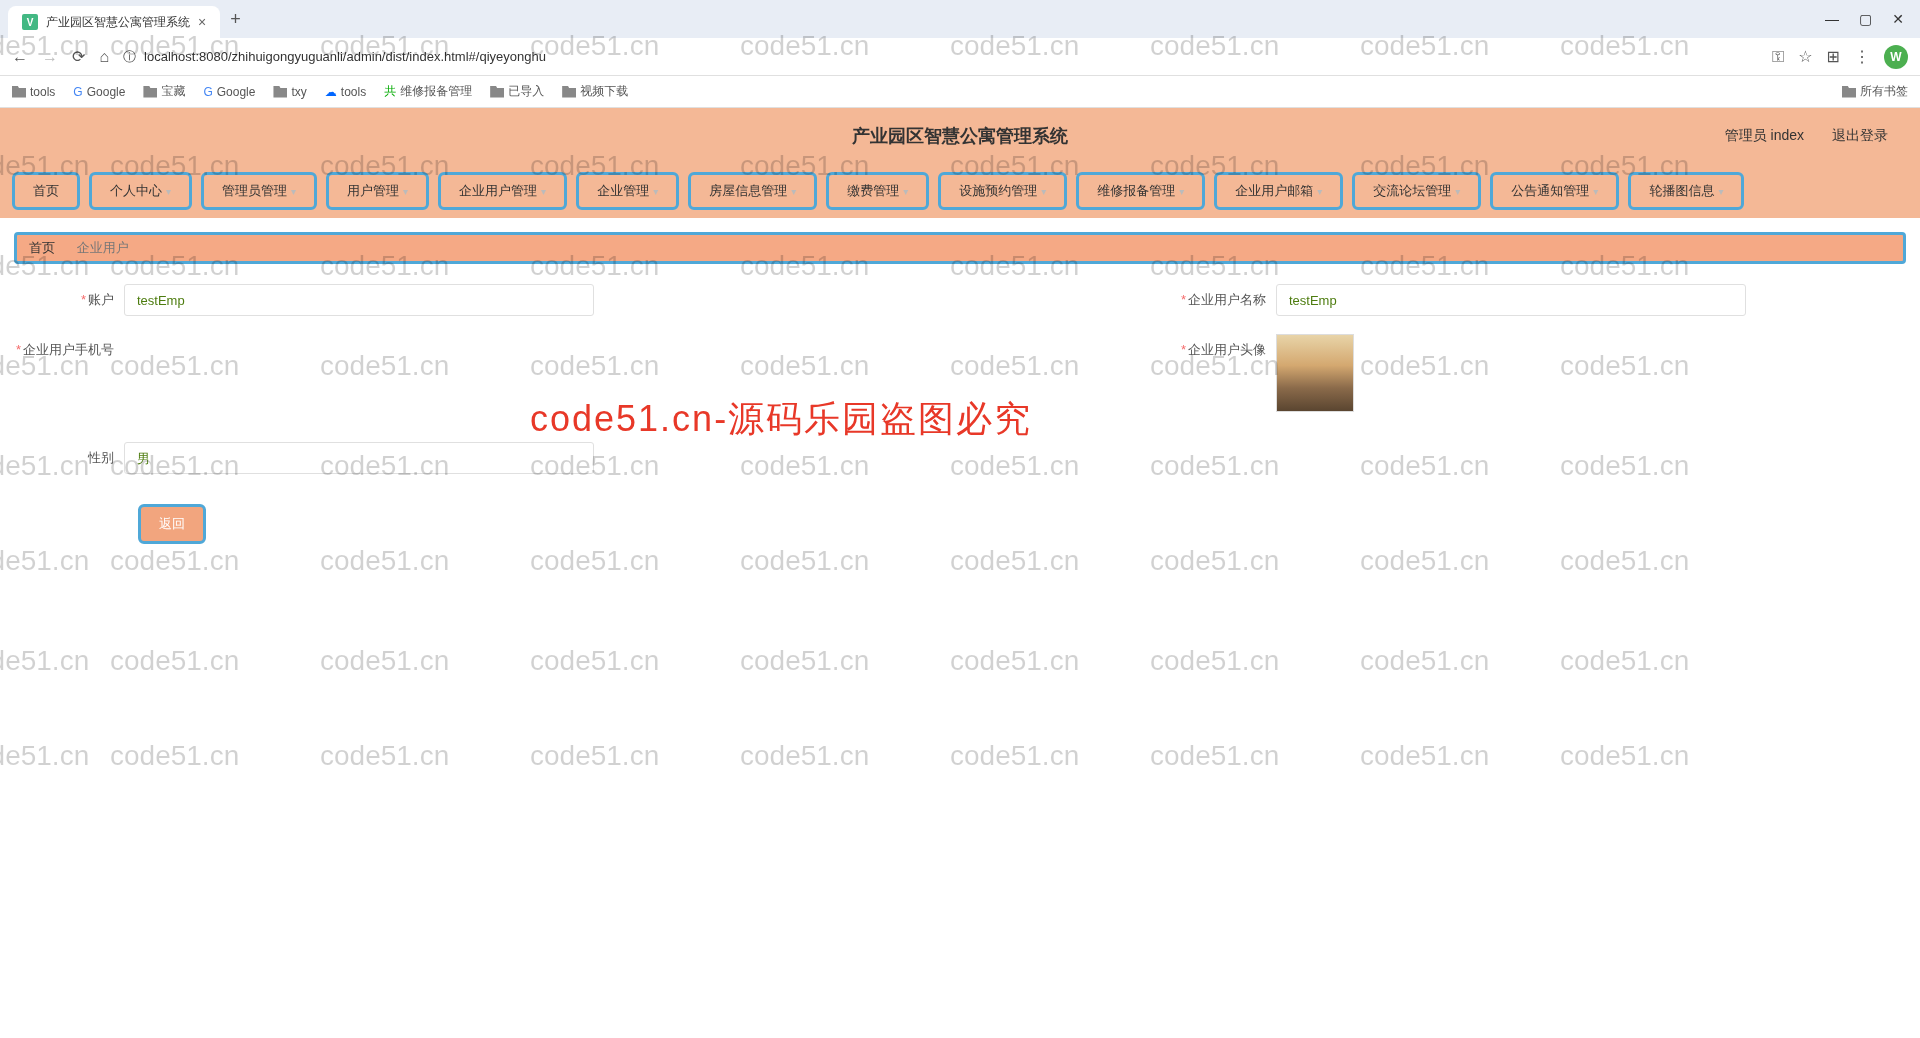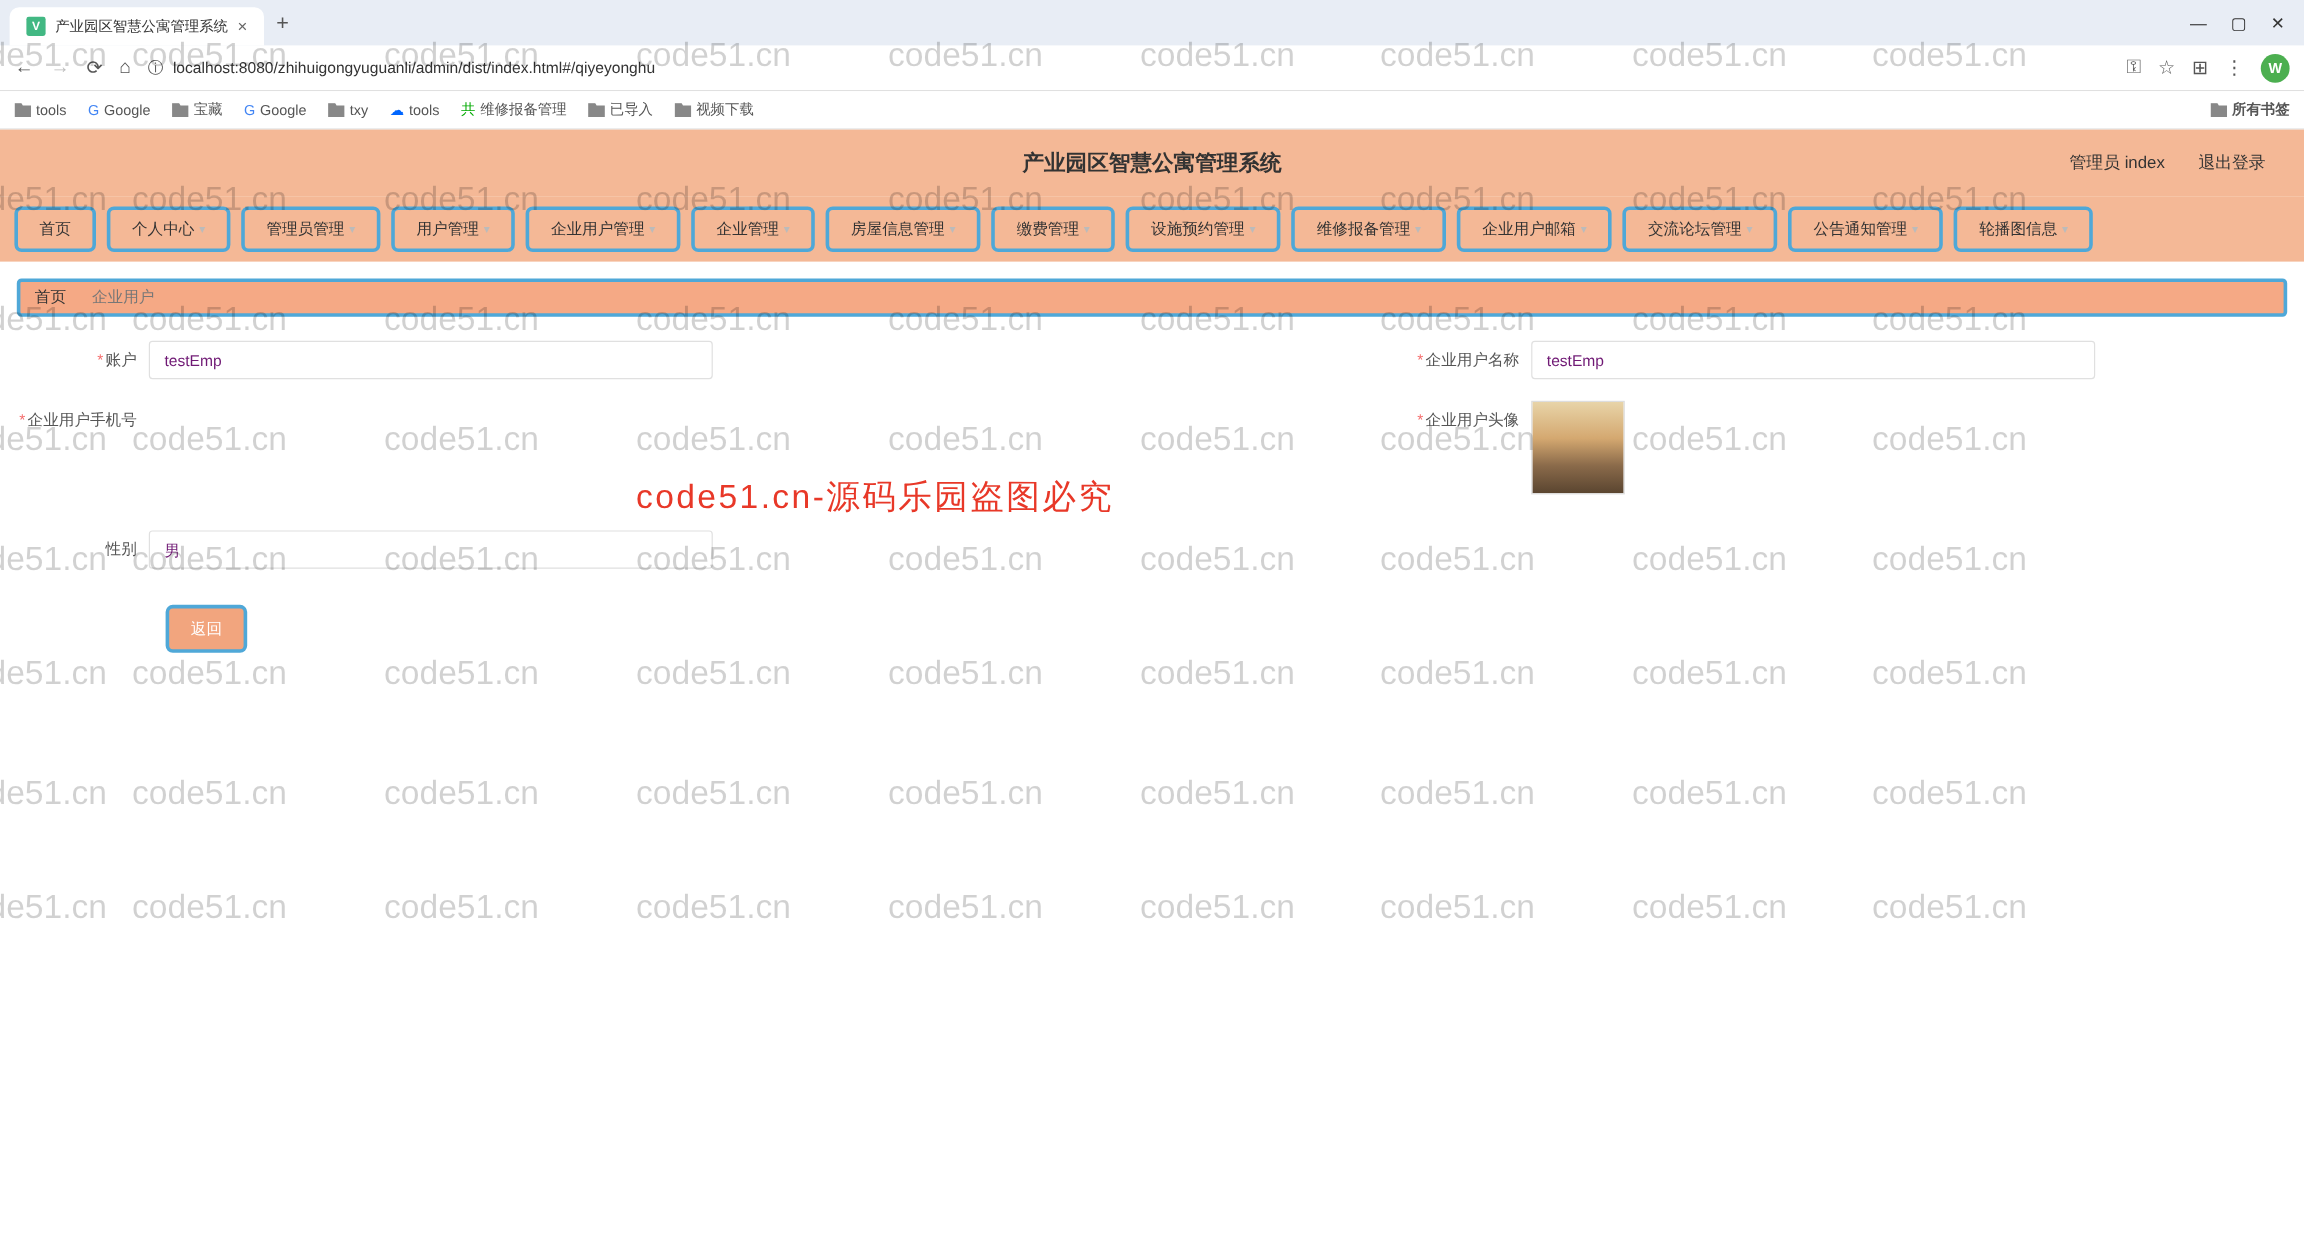--- a/index.html
+++ b/index.html
@@ -17,21 +17,21 @@
 .addr-bar { height: 38px; background: #fff; display: flex; align-items: center; padding: 0 12px; gap: 14px; border-bottom: 1px solid #e0e0e0; }
 .nav-icon { font-size: 16px; color: #555; cursor: pointer; }
 .url-box { flex: 0 0 auto; display: flex; align-items: center; gap: 8px; font-size: 13px; color: #555; }
 .url-text { color: #333; }
 .addr-right { margin-left: auto; display: flex; gap: 14px; align-items: center; }
 .avatar-circle { width: 24px; height: 24px; border-radius: 50%; background: #4caf50; color: #fff; display: flex; align-items: center; justify-content: center; font-size: 12px; font-weight: bold; }
 
 .bookmarks-bar { height: 32px; background: #fff; display: flex; align-items: center; padding: 0 12px; gap: 18px; font-size: 12px; color: #555; border-bottom: 1px solid #e0e0e0; }
 .bm { display: flex; align-items: center; gap: 4px; cursor: pointer; }
 .bm .f-icon { width: 14px; height: 12px; background: #888; clip-path: polygon(0 0,40% 0,50% 20%,100% 20%,100% 100%,0 100%); }
-.bm-right { margin-left: auto; font-weight: bold; }
+.bm-right { margin-left: auto; }
 
 
 .app-header { background: #f4b896; height: 56px; display: flex; align-items: center; justify-content: center; position: relative; }
 .app-title { font-size: 18px; font-weight: bold; color: #333; }
 .header-right { position: absolute; right: 32px; display: flex; gap: 28px; font-size: 14px; color: #333; }
 .header-right span { cursor: pointer; }
 
 
 .nav-menu { background: #f4b896; padding: 8px 12px; display: flex; gap: 9px; flex-wrap: nowrap; }
 .nav-item { border: 3px solid #4fa8d8; border-radius: 6px; padding: 7px 18px; font-size: 13px; color: #333; cursor: pointer; display: flex; align-items: center; gap: 4px; white-space: nowrap; }
@@ -44,30 +44,30 @@
 .breadcrumb-box .bc-cur { color: #777; }
 
 
 .form-area { padding: 10px 14px; }
 .form-row { display: flex; margin-bottom: 18px; justify-content: space-between; }
 .form-col { display: flex; align-items: flex-start; }
 .col-left { width: 740px; }
 .col-right { width: 740px; }
 .f-label { width: 110px; text-align: right; padding-right: 10px; font-size: 13px; color: #555; line-height: 32px; }
 .f-label .req { color: #f56c6c; margin-right: 2px; }
-.f-value { font-size: 13px; color: #701a75; line-height: 32px; padding-left: 12px; border: 1px solid #e0e0e0; border-radius: 3px; height: 32px; width: 470px; background: #fff; }
+.f-value { font-size: 13px; color: #4d7c0f; line-height: 32px; padding-left: 12px; border: 1px solid #e0e0e0; border-radius: 3px; height: 32px; width: 470px; background: #fff; }
 
 .avatar-img { width: 78px; height: 78px; background: linear-gradient(to bottom, #e8d4a8 0%, #d4a870 40%, #8a6a4a 70%, #5a4530 100%); border: 1px solid #ddd; }
 
 .back-btn-wrap { padding-left: 124px; margin-top: 30px; }
 .back-btn { border: 3px solid #4fa8d8; border-radius: 6px; background: #f2a57e; color: #fff; font-size: 13px; padding: 8px 18px; cursor: pointer; }
 
 
 .wm { position: absolute; color: rgba(0,0,0,0.18); font-size: 28px; font-family: Arial; pointer-events: none; z-index: 1; }
-.wm-red { position: absolute; color: #e83828; font-size: 28px; font-weight: 500; pointer-events: none; z-index: 2; left: 530px; top: 395px; letter-spacing: 2px; }
+.wm-red { position: absolute; color: #e83828; font-size: 36px; font-weight: 500; pointer-events: none; z-index: 2; left: 530px; top: 395px; letter-spacing: 2px; }
 </style>
 </head>
 <body>
 
 <div class="browser-top">
   <div class="tab">
     <span class="favicon">V</span>
     <span>产业园区智慧公寓管理系统</span>
     <span class="close">×</span>
   </div>

